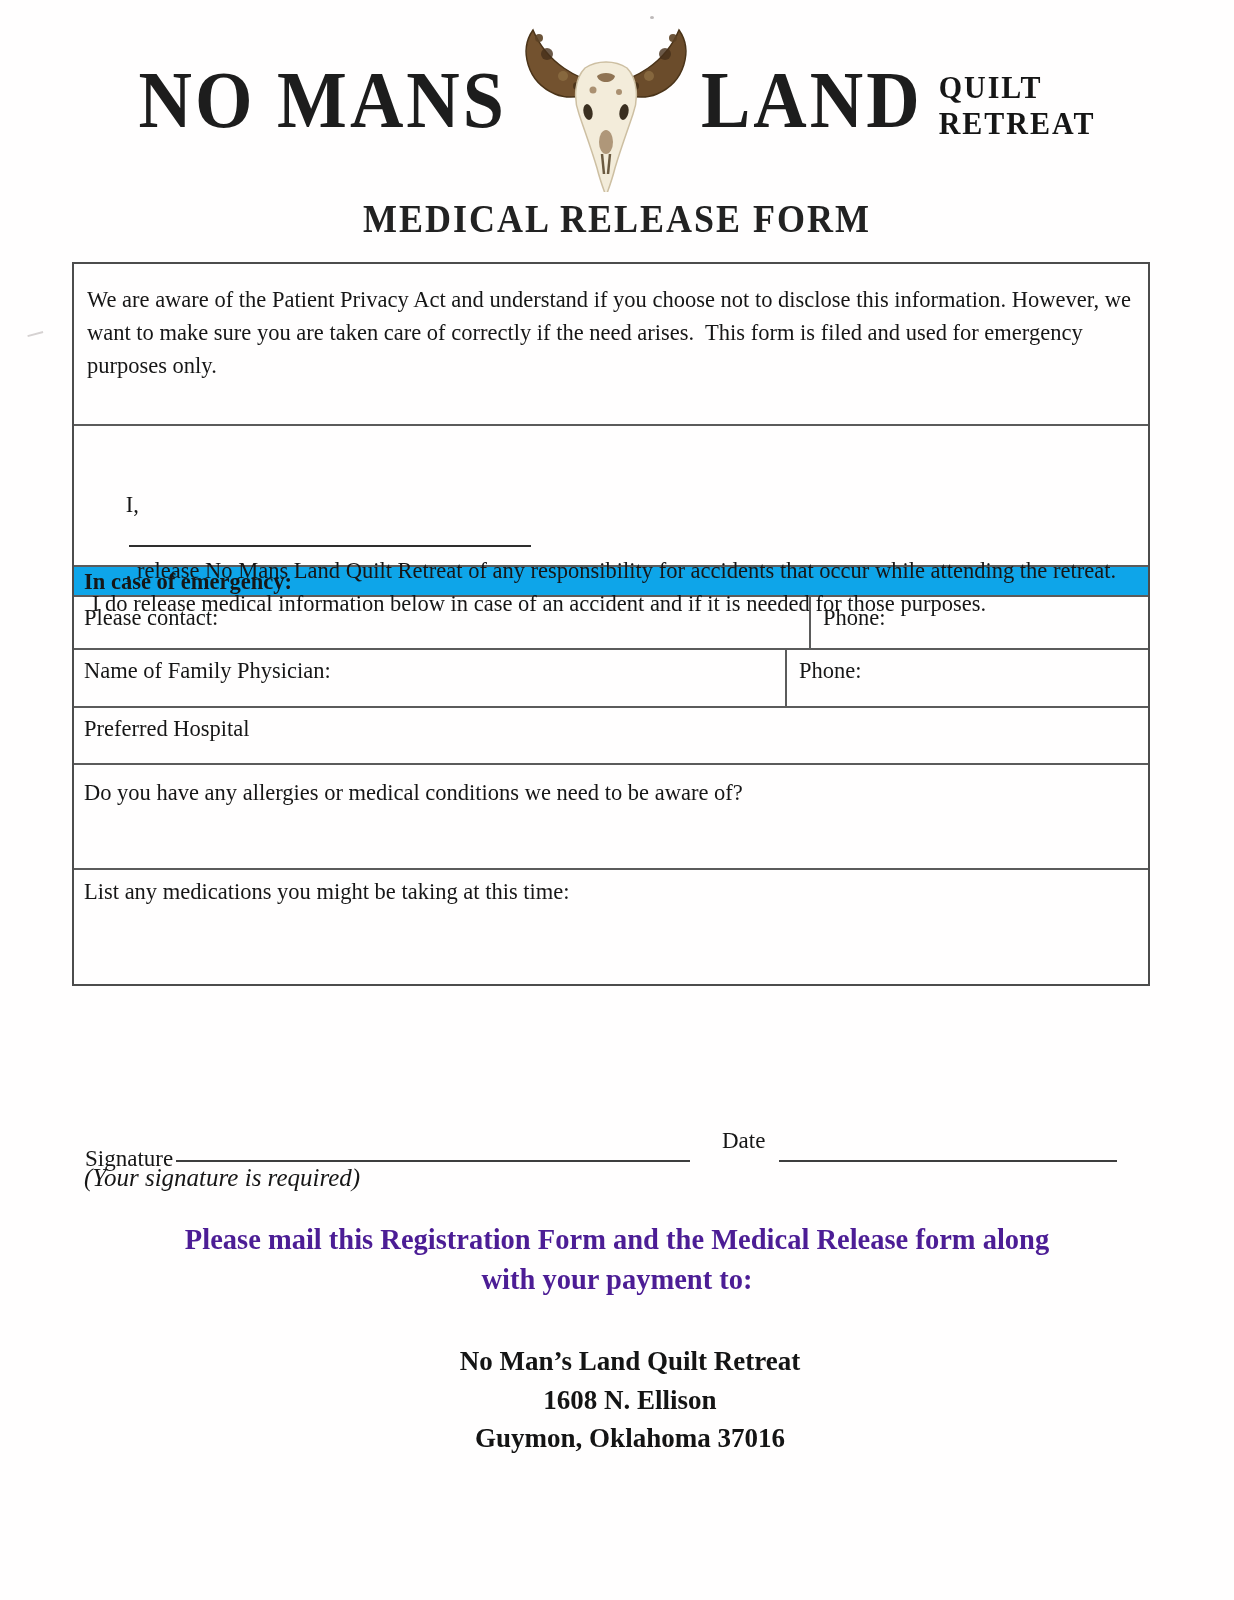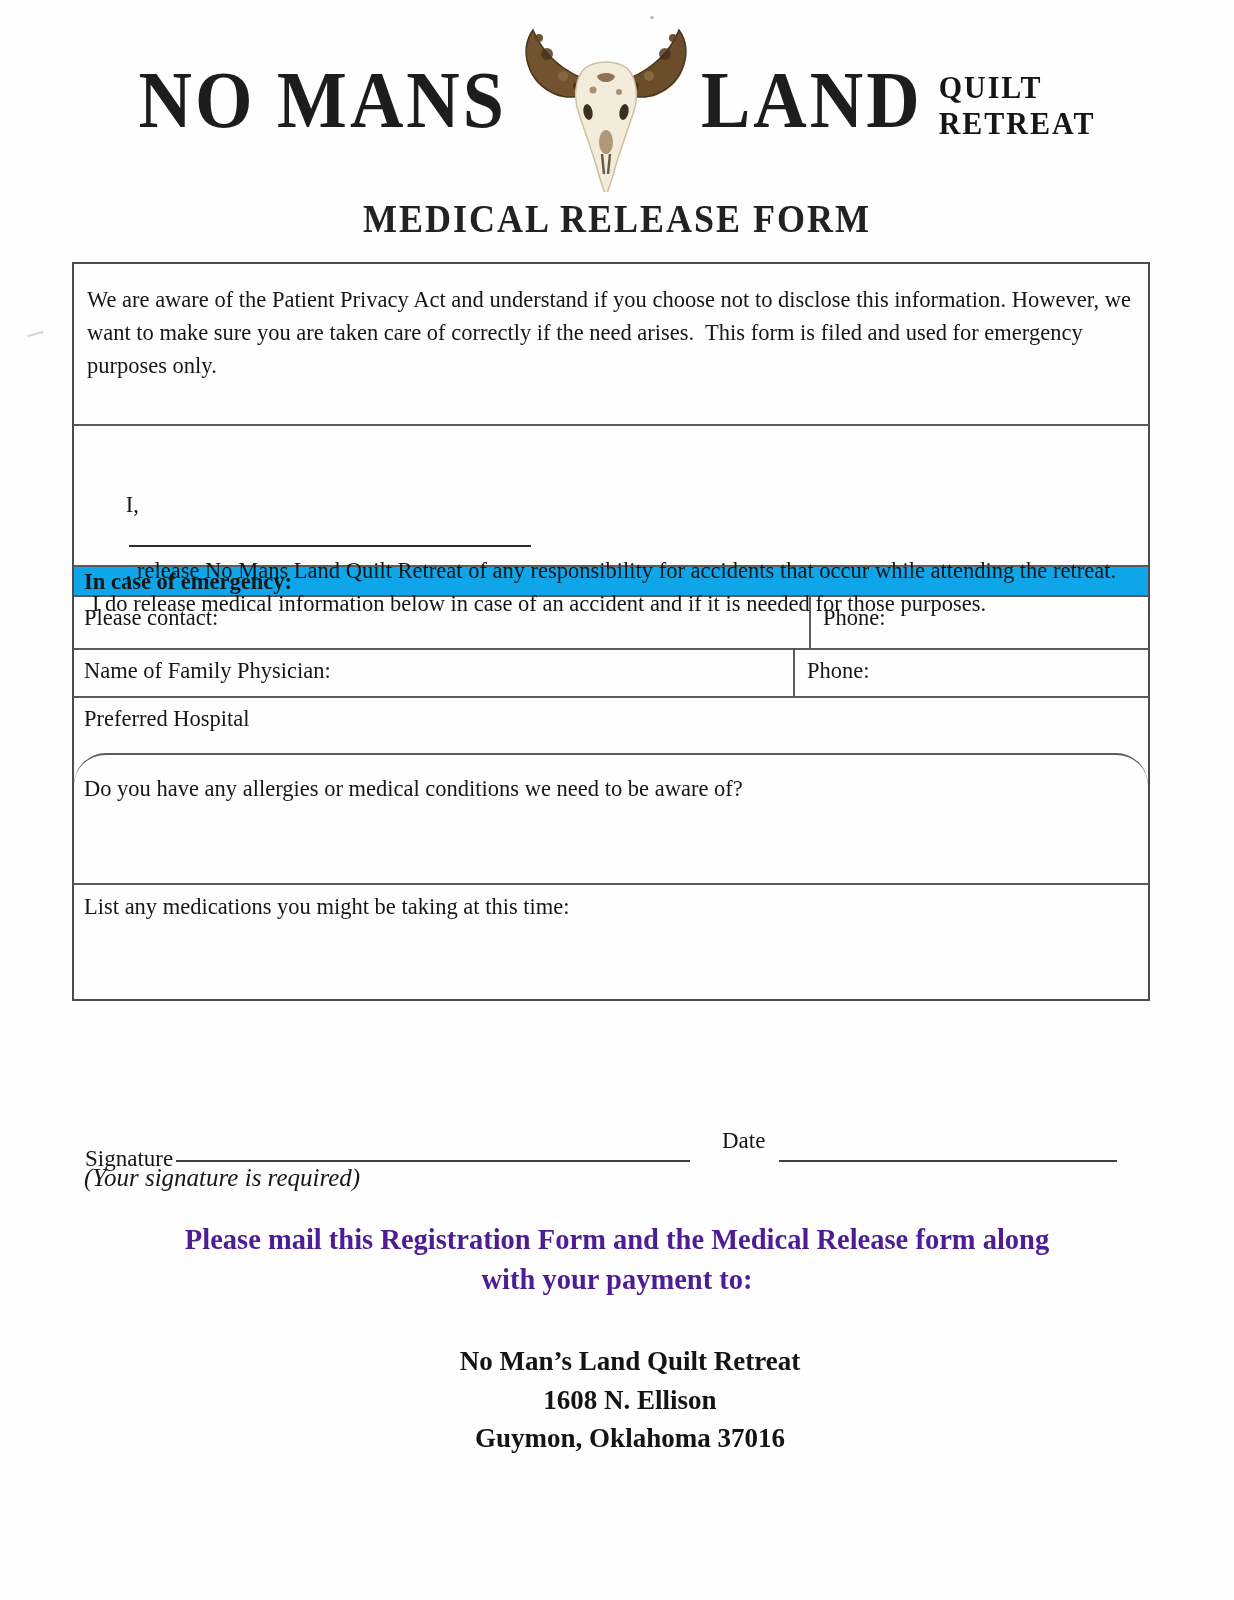--- a/index.html
+++ b/index.html
@@ -52,23 +52,23 @@
     border-bottom:2px solid #2e2e2e;vertical-align:-2px;margin:0 3px;
   }
   .row-emergency{
     height:30px;background:#0ea5e9;
     font-weight:bold;padding:0 0 0 10px;line-height:30px;
   }
   .row-split{display:flex;}
   .row-split .cell-left{width:711px;padding:4px 0 0 10px;box-sizing:border-box;}
   .row-split .cell-right{flex:1;border-left:2px solid #5b5b5b;padding:4px 0 0 12px;box-sizing:border-box;}
   .row-contact{height:53px;gap:24px;}
-  .row-physician{height:48px;gap:8px;}
+  .row-physician{height:58px;}
   .row-hospital{height:57px;padding:4px 0 0 10px;}
-  .row-allergies{height:130px;padding:17px 0 0 10px;border-radius:32px;}
+  .row-allergies{height:105px;padding:11px 0 0 10px;}
   .row-medications{height:116px;padding:5px 0 0 10px;}
   
   .sig-label{position:absolute;left:85px;top:1146px;font-size:23px;font-family:Liberation Serif, serif;}
   .sig-line{position:absolute;left:176px;top:1134px;width:514px;border-bottom:2px solid #3e3e3e;height:26px;}
   .date-label{position:absolute;left:722px;top:1128px;font-size:23px;}
   .date-line{position:absolute;left:779px;top:1134px;width:338px;border-bottom:2px solid #3e3e3e;height:26px;}
   .sig-note{position:absolute;left:84px;top:1164px;font-size:25px;font-style:italic;}
   
   .mail-instruction{
     position:absolute;top:1220px;left:0;width:100%;

